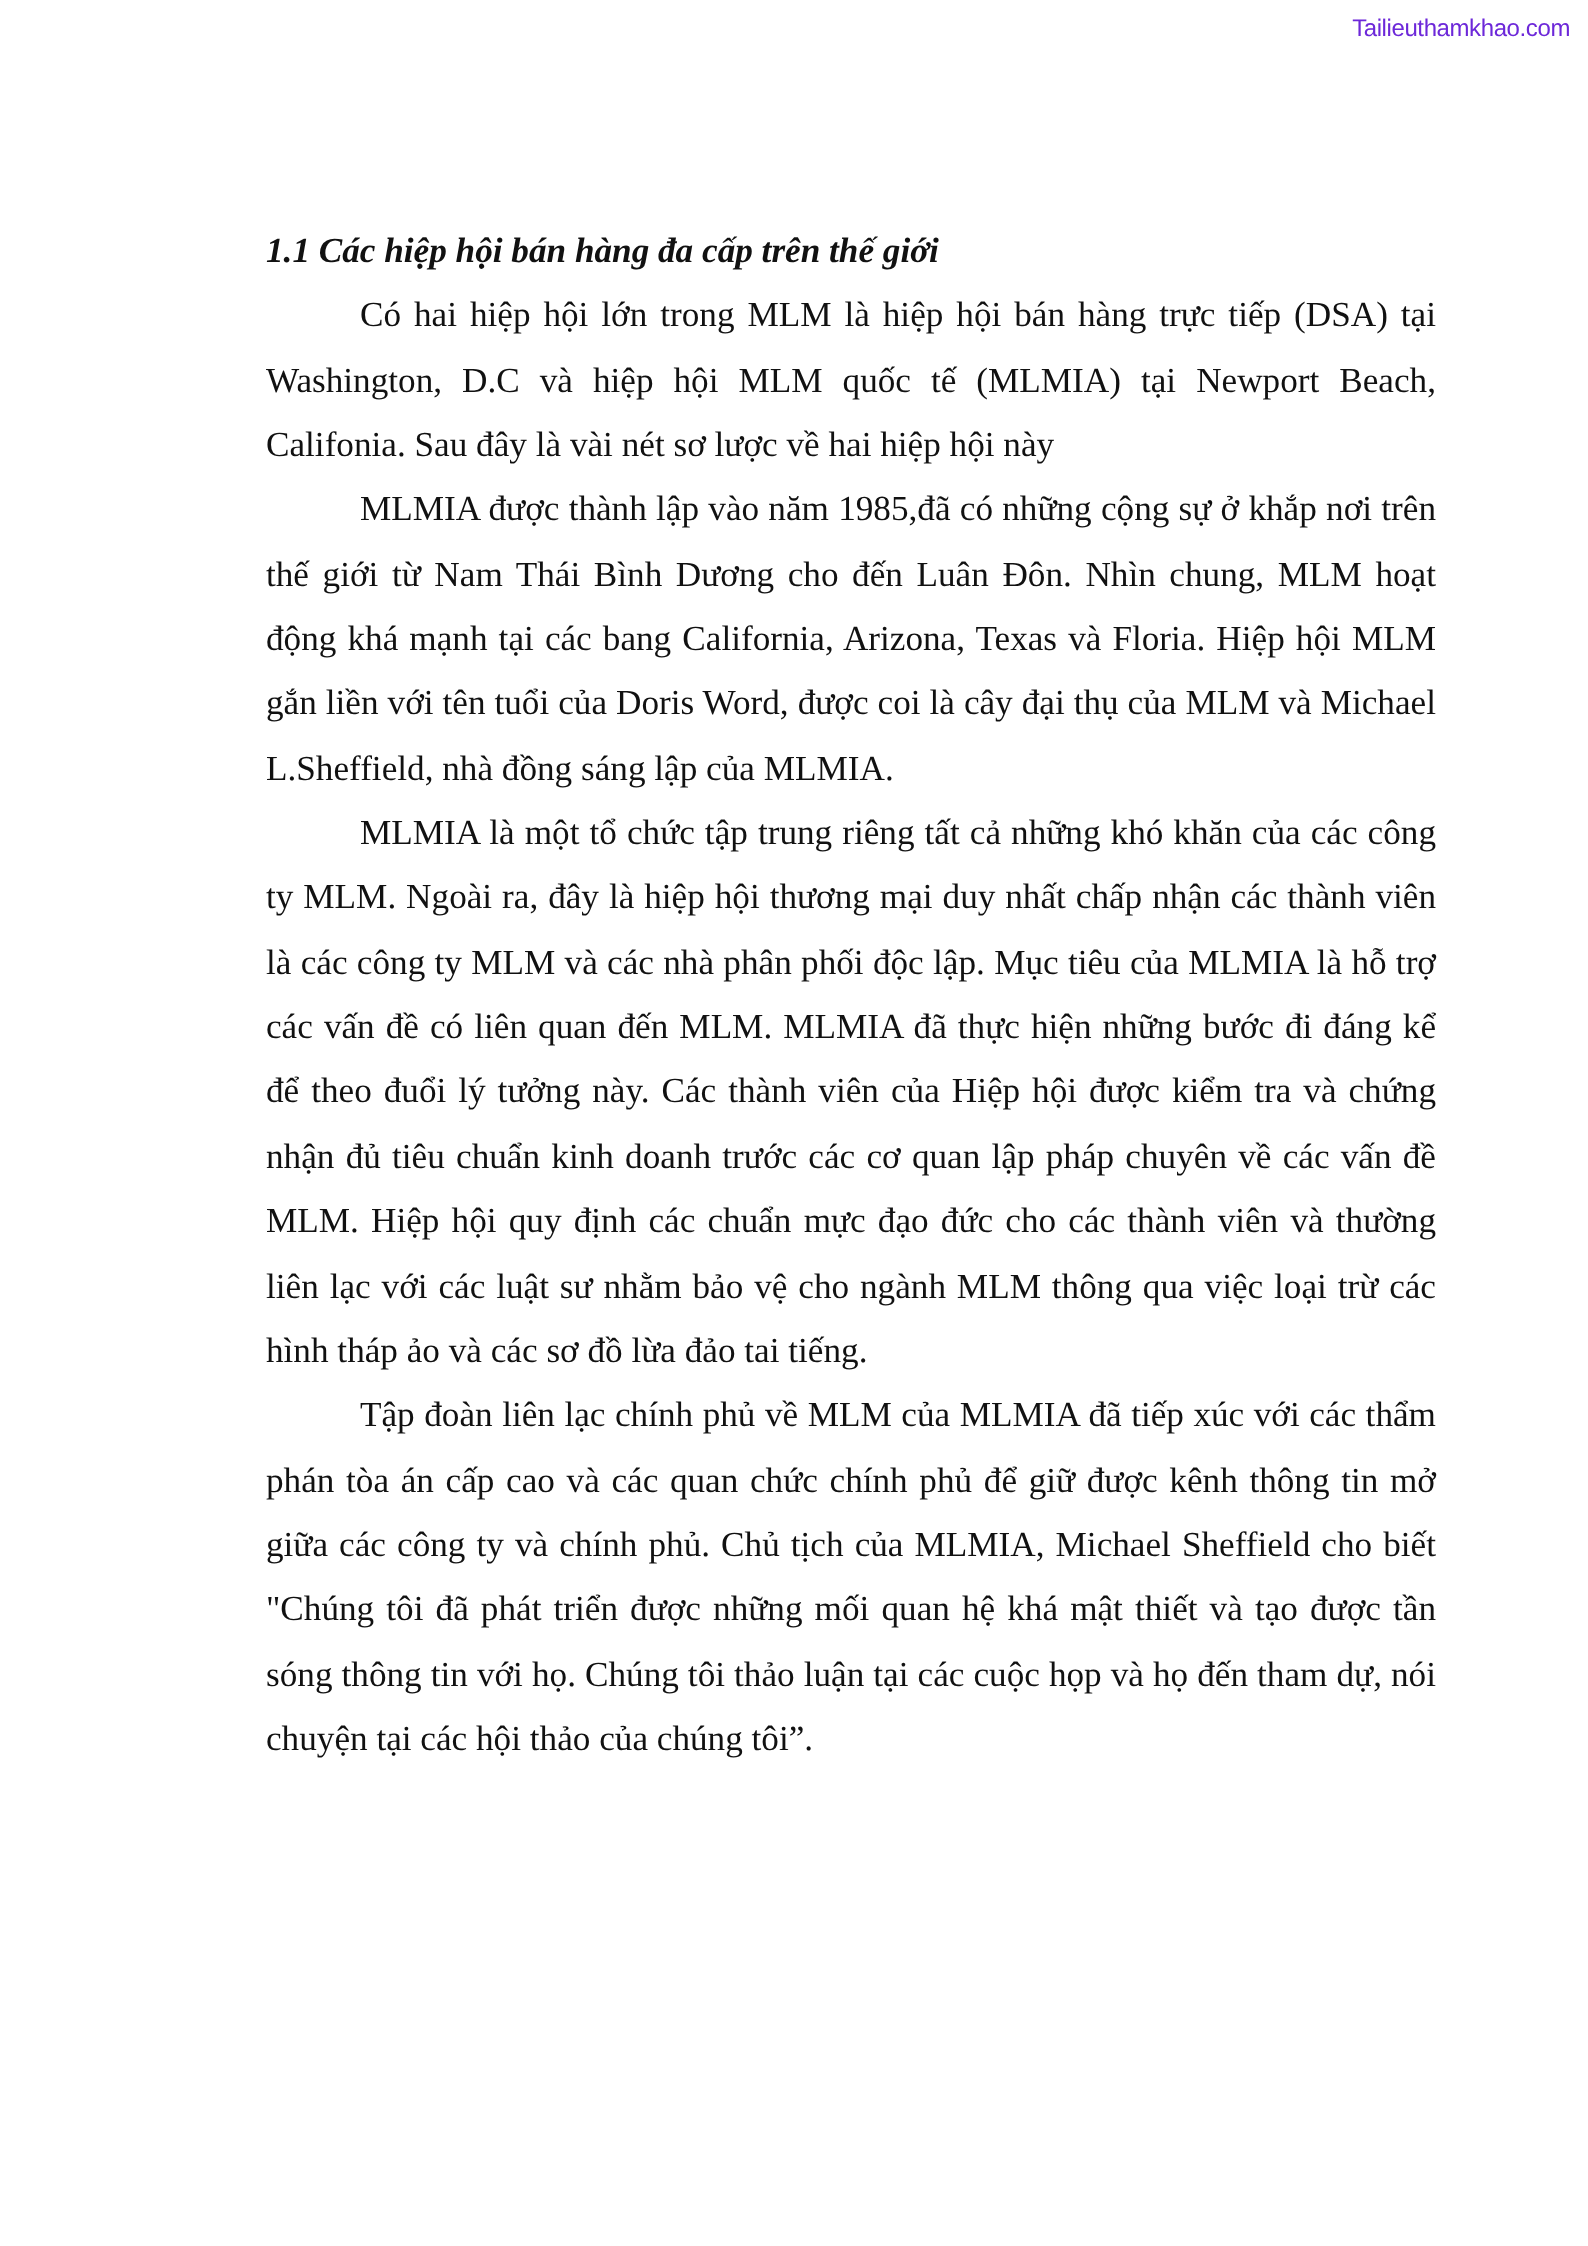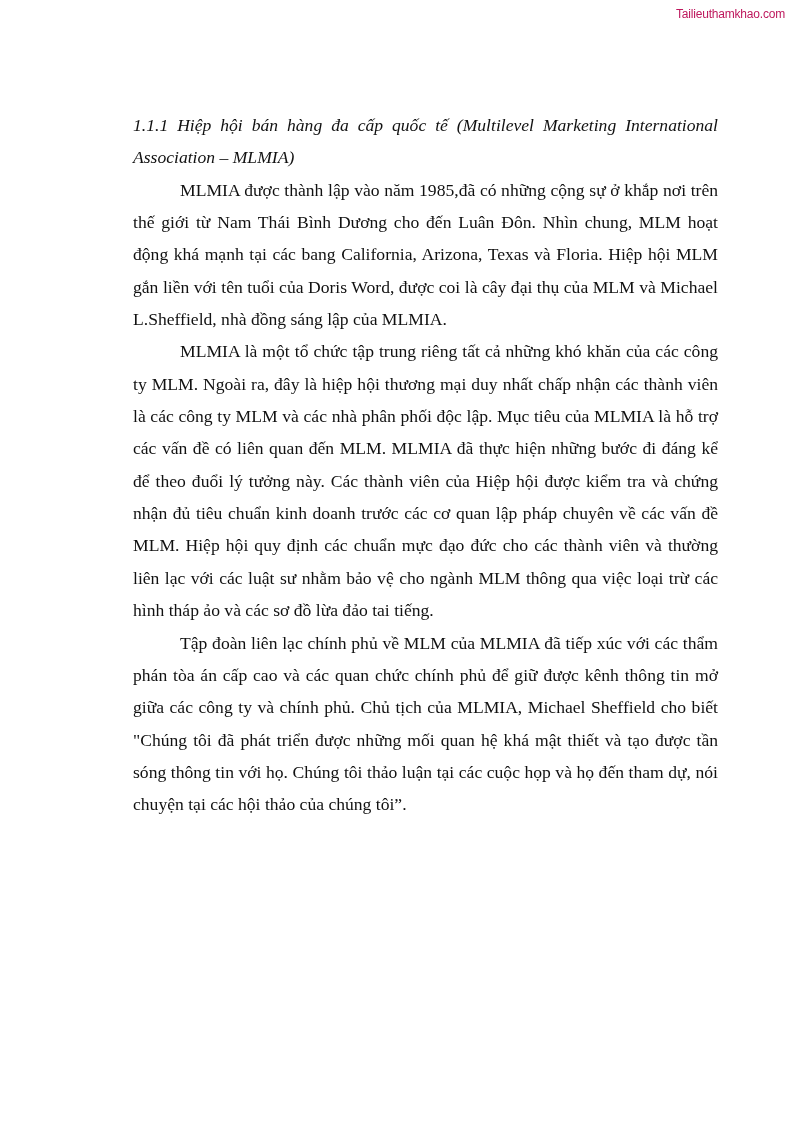--- a/index.html
+++ b/index.html
@@ -1,35 +1,36 @@
 <!DOCTYPE html>
 <html><head>
 <meta charset="utf-8">
 <style>
   html, body { margin: 0; padding: 0; background: #ffffff; }
   body { width: 794px; height: 1123px; position: relative; overflow: hidden; }
   .watermark {
     position: absolute; top: 7px; right: 9px;
-    font-family: "Liberation Sans", sans-serif; font-size: 12px; color: #be185d;
+    font-family: "Liberation Sans", sans-serif; font-size: 12px; color: #6d28d9;
     letter-spacing: -0.2px;
   }
   .page {
     position: absolute; left: 133px; top: 109px; width: 585px;
     font-family: "Liberation Serif", serif; font-size: 17.6px; color: #111;
     line-height: 32.35px;
   }
   .page p { margin: 0; text-align: justify; }
   .indent { text-indent: 47px; }
   .h1 { font-weight: bold; font-style: italic; }
   .h2 { font-style: italic; }
   .last-line { text-align-last: justify; }
 </style>
 </head>
 <body>
 
 <div class="watermark">Tailieuthamkhao.com</div>
 
 <div class="page">
-  <p class="h2">1.1.1 Hiệp hội bán hàng đa cấp quốc tế (Multilevel Marketing International Association – MLMIA)</p>
+  <p class="h1">1.1 Các hiệp hội bán hàng đa cấp trên thế giới</p>
+  <p class="indent">Có hai hiệp hội lớn trong MLM là hiệp hội bán hàng trực tiếp (DSA) tại Washington, D.C và hiệp hội MLM quốc tế (MLMIA) tại Newport Beach, Califonia. Sau đây là vài nét sơ lược về hai hiệp hội này</p>
   <p class="indent">MLMIA được thành lập vào năm 1985,đã có những cộng sự ở khắp nơi trên thế giới từ Nam Thái Bình Dương cho đến Luân Đôn. Nhìn chung, MLM hoạt động khá mạnh tại các bang California, Arizona, Texas và Floria. Hiệp hội MLM gắn liền với tên tuổi của Doris Word, được coi là cây đại thụ của MLM và Michael L.Sheffield, nhà đồng sáng lập của MLMIA.</p>
   <p class="indent">MLMIA là một tổ chức tập trung riêng tất cả những khó khăn của các công ty MLM. Ngoài ra, đây là hiệp hội thương mại duy nhất chấp nhận các thành viên là các công ty MLM và các nhà phân phối độc lập. Mục tiêu của MLMIA là hỗ trợ các vấn đề có liên quan đến MLM. MLMIA đã thực hiện những bước đi đáng kể để theo đuổi lý tưởng này. Các thành viên của Hiệp hội được kiểm tra và chứng nhận đủ tiêu chuẩn kinh doanh trước các cơ quan lập pháp chuyên về các vấn đề MLM. Hiệp hội quy định các chuẩn mực đạo đức cho các thành viên và thường liên lạc với các luật sư nhằm bảo vệ cho ngành MLM thông qua việc loại trừ các hình tháp ảo và các sơ đồ lừa đảo tai tiếng.</p>
   <p class="indent">Tập đoàn liên lạc chính phủ về MLM của MLMIA đã tiếp xúc với các thẩm phán tòa án cấp cao và các quan chức chính phủ để giữ được kênh thông tin mở giữa các công ty và chính phủ. Chủ tịch của MLMIA, Michael Sheffield cho biết "Chúng tôi đã phát triển được những mối quan hệ khá mật thiết và tạo được tần sóng thông tin với họ. Chúng tôi thảo luận tại các cuộc họp và họ đến tham dự, nói chuyện tại các hội thảo của chúng tôi”.</p>
 </div>
 
 </body></html>

